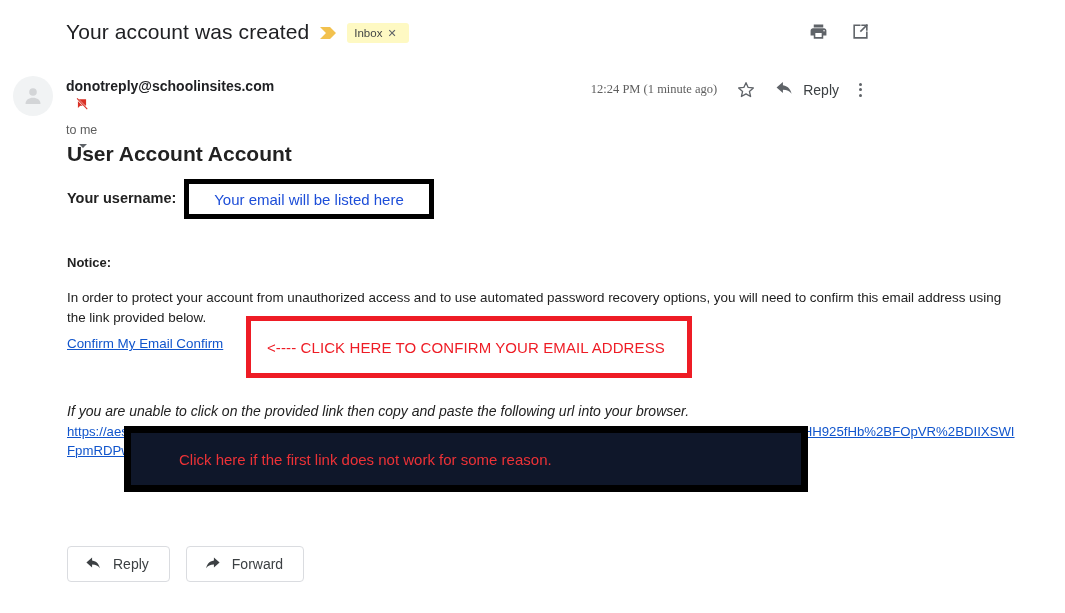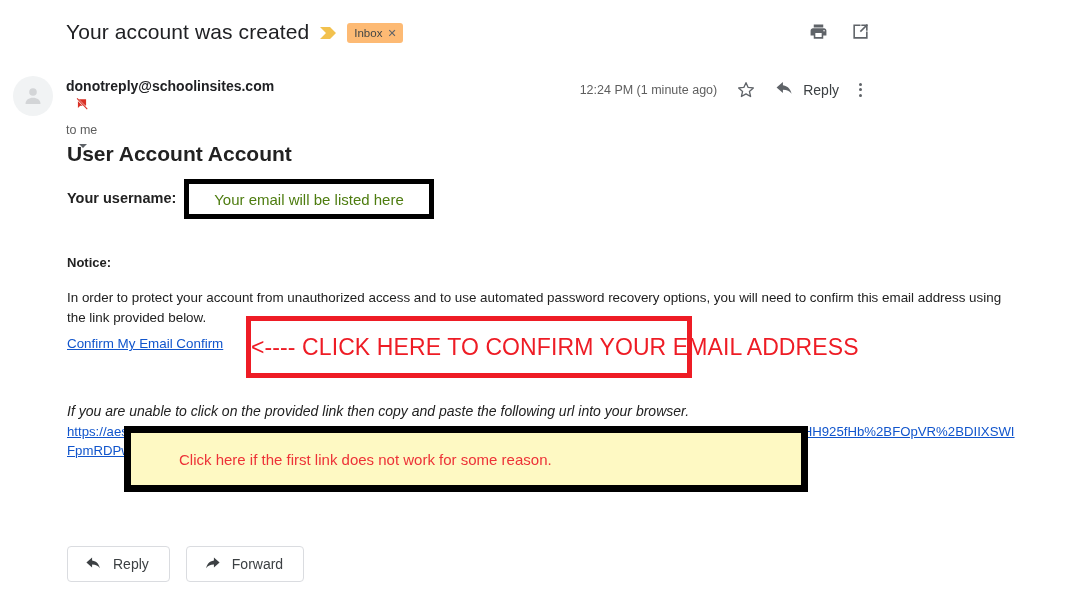--- a/index.html
+++ b/index.html
@@ -41,25 +41,25 @@
     display: inline-block;
     width: 18px;
     height: 14px;
     position: relative;
     top: 1px;
   }
   .inbox-chip {
     display: inline-flex;
     align-items: flex-end;
     gap: 5px;
-    background: #fdba74;
+    background: #fef9c3;
     color: #444746;
     font-size: 11.5px;
     line-height: 14px;
-    padding: 3px 6px 3px 7px;
+    padding: 3px 12px 3px 7px;
     border-radius: 3px;
     position: relative;
     top: 1px;
   }
   .inbox-chip-x {
     font-size: 11px;
     color: #5f6368;
     cursor: pointer;
   }
 
@@ -127,20 +127,21 @@
     position: absolute;
     right: 14px; top: 8px;
     display: flex;
     align-items: center;
     gap: 18px;
   }
   .timestamp {
     font-size: 12.5px;
     color: #5e5e5e;
     white-space: nowrap;
+    font-family: Liberation Serif, serif;
   }
   .reply-label {
     font-size: 14px;
     color: #3c4043;
     font-weight: 500;
   }
   .reply-inline {
     display: flex;
     align-items: center;
     gap: 9px;
@@ -234,48 +235,49 @@
     border: 5px solid #000000;
     background: #ffffff;
     box-sizing: border-box;
     display: flex;
     align-items: center;
     justify-content: center;
     z-index: 30;
   }
   .anno-username span {
     font-size: 15px;
-    color: #4d7c0f;
+    color: #1d4ed8;
     white-space: nowrap;
   }
 
   .anno-confirm {
     position: absolute;
     left: 246px; top: 316px;
     width: 446px; height: 62px;
     border: 5px solid #ee1c25;
     background: #ffffff;
     box-sizing: border-box;
     display: flex;
     align-items: center;
     z-index: 30;
   }
   .anno-confirm span {
-    font-size: 23px;
+    font-size: 15px;
     color: #ee1c25;
+    padding-left: 16px;
     white-space: nowrap;
     letter-spacing: 0.1px;
   }
 
   .anno-url {
     position: absolute;
     left: 124px; top: 426px;
     width: 684px; height: 66px;
     border: 7px solid #000000;
-    background: #fef9c3;
+    background: #0f172a;
     box-sizing: border-box;
     display: flex;
     align-items: center;
     z-index: 30;
   }
   .anno-url span {
     font-size: 15px;
     color: #ed3237;
     padding-left: 48px;
     white-space: nowrap;

